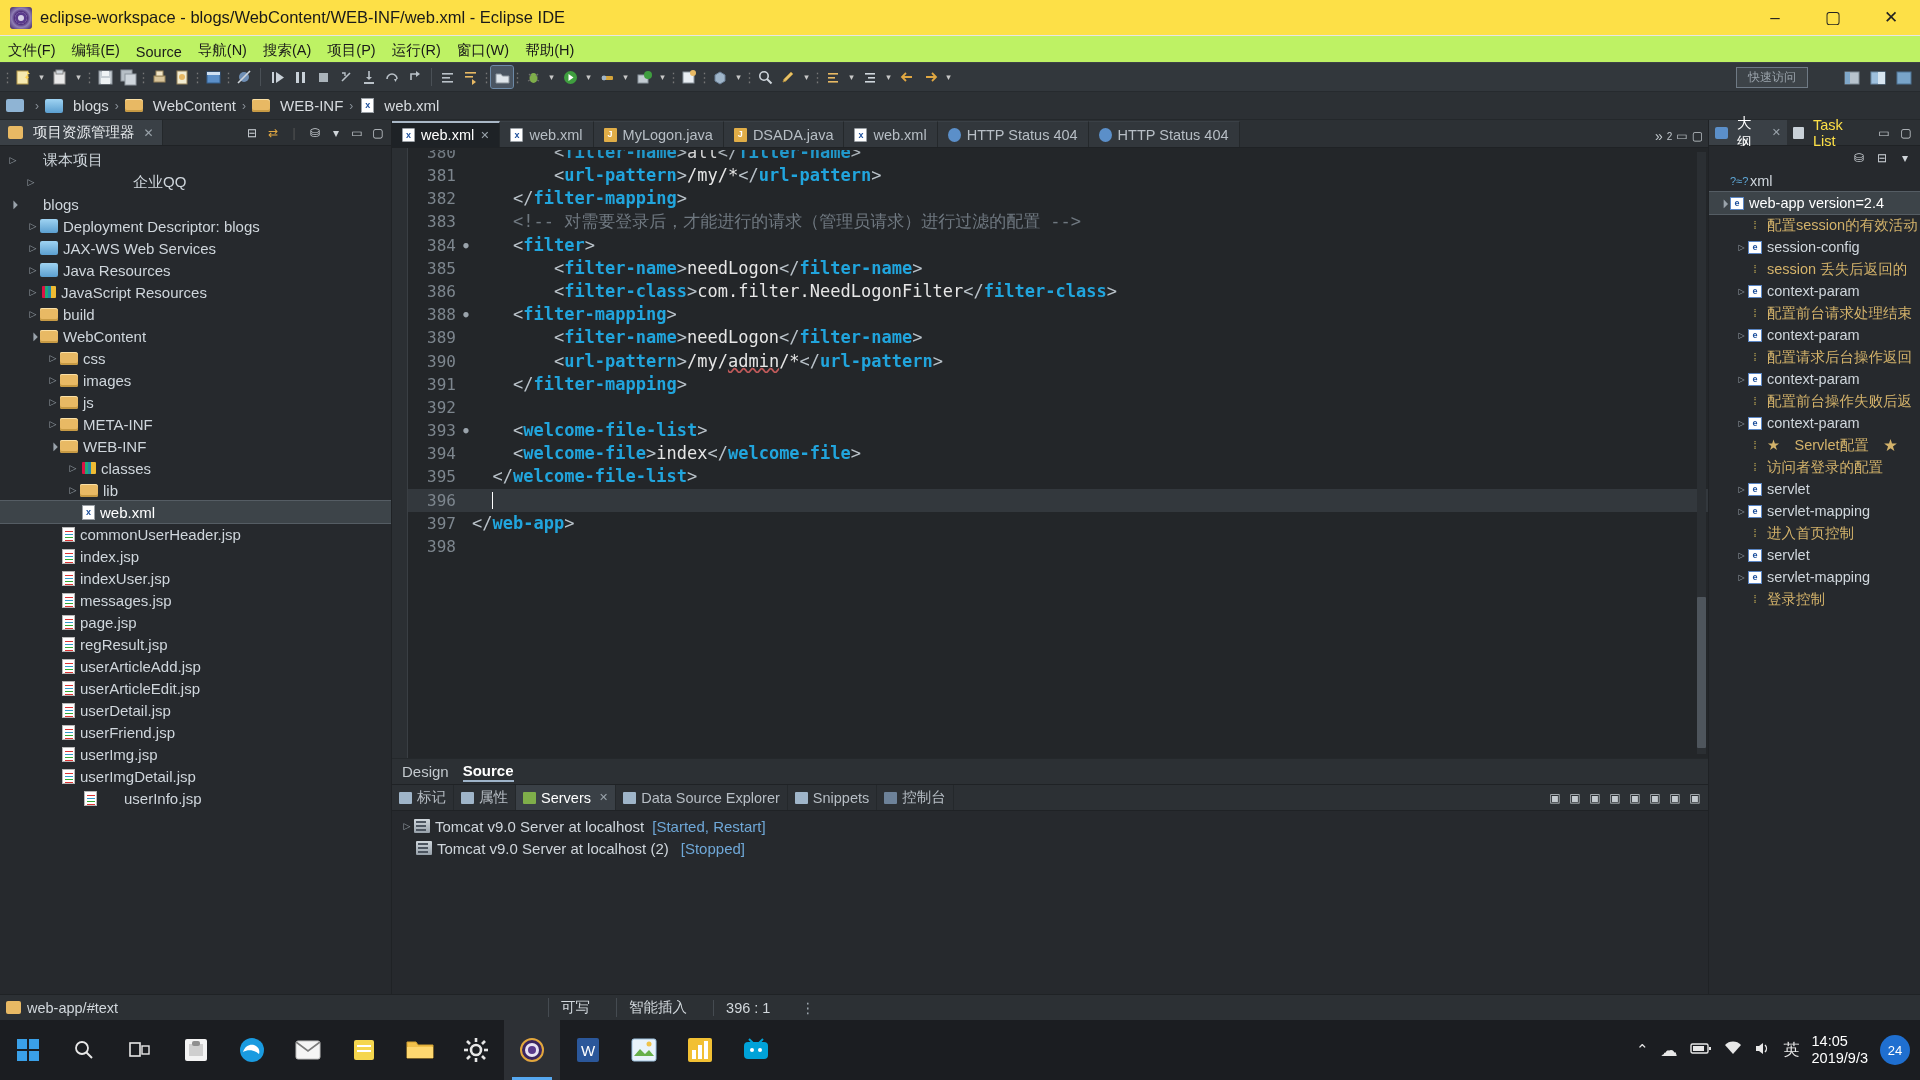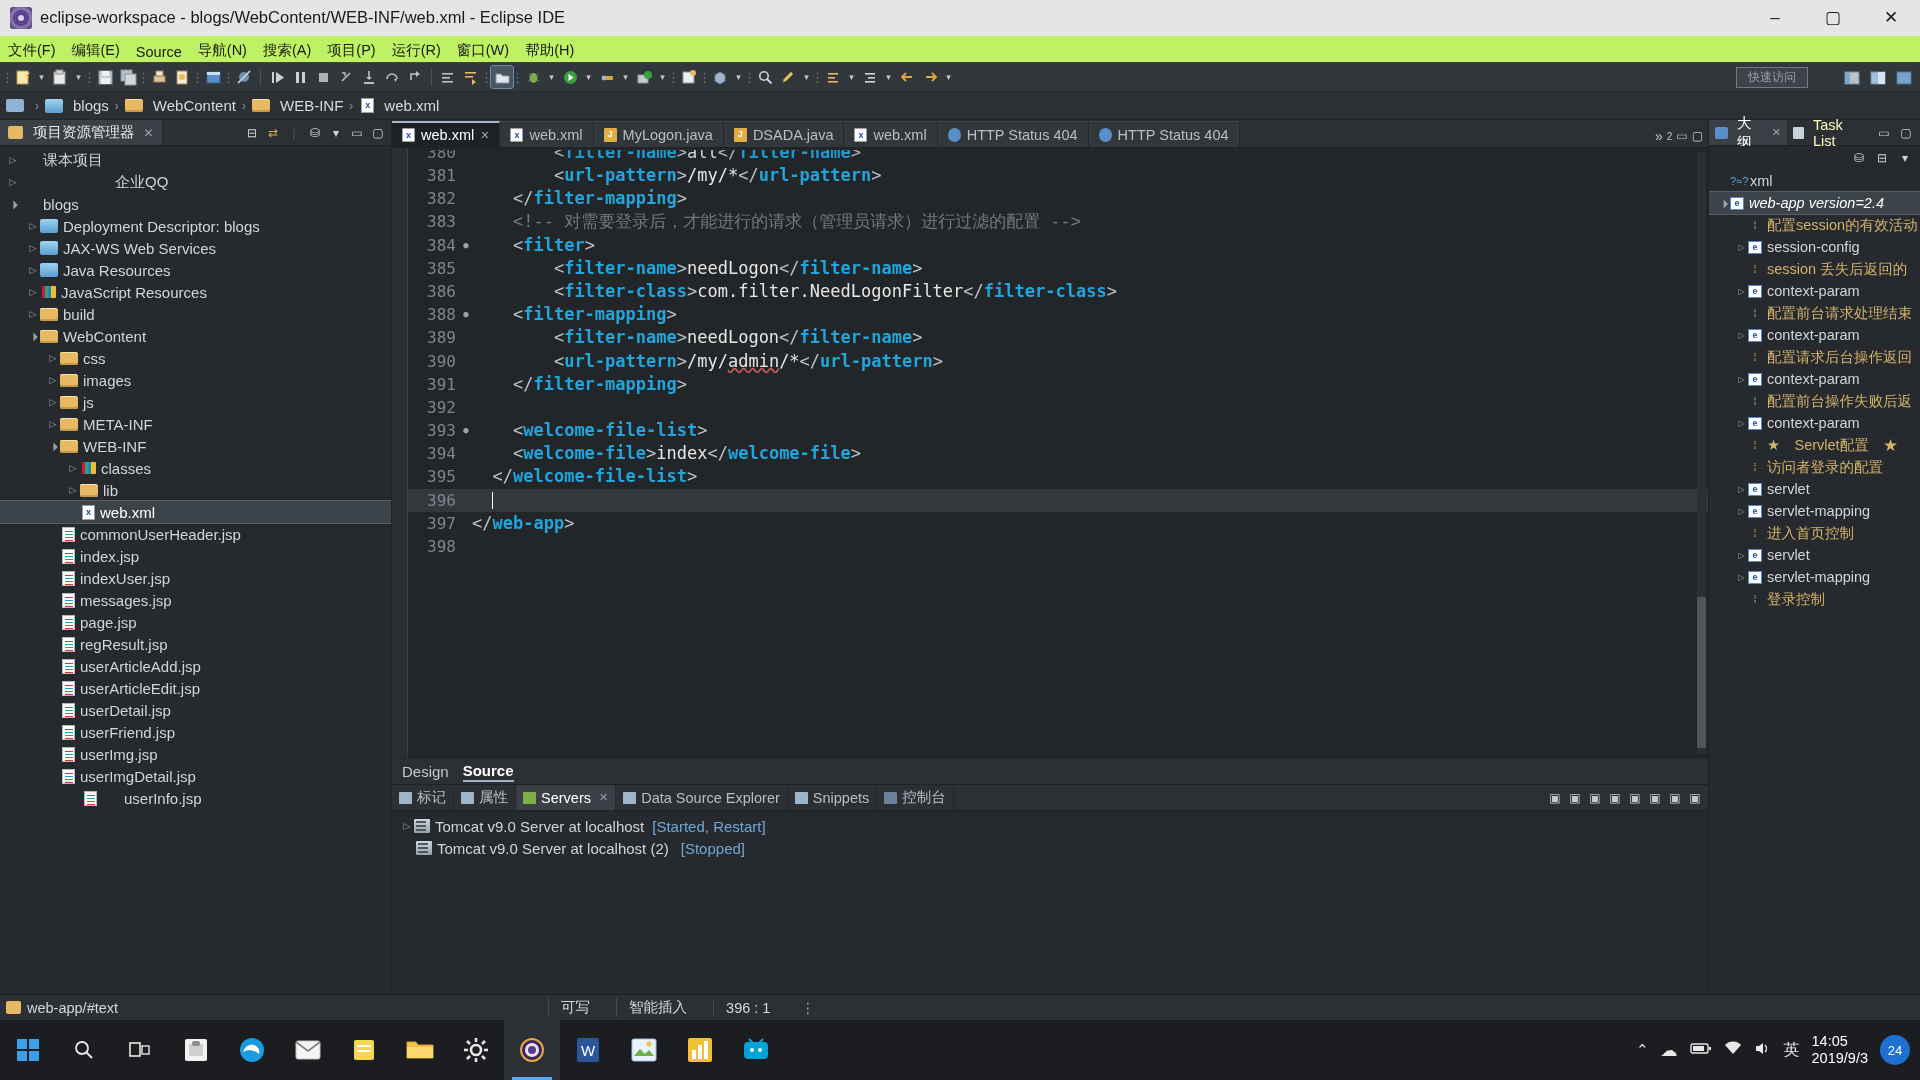--- a/index.html
+++ b/index.html
@@ -7,21 +7,21 @@
   body {
     font-family: "Liberation Sans", sans-serif;
     background:#2f3338;
     color:#d4d4d4;
     font-size:15px;
   }
   .app { width:1920px; height:1080px; position:relative; display:flex; flex-direction:column; }
 
   
   .titlebar {
-    height:36px; background:#e5e5e5; color:#1a1a1a;
+    height:36px; background:#fde047; color:#1a1a1a;
     display:flex; align-items:center; flex:none;
     border-bottom:1px solid #e6e6e6;
   }
   .titlebar .tb-icon {
     width:22px;height:22px;margin:0 8px 0 10px;flex:none;
     background:radial-gradient(circle at 50% 50%, #4b2a78 0%, #4b2a78 40%, #8f7fb5 60%, #3b2060 100%);
     border-radius:3px; position:relative;
   }
   .titlebar .tb-icon::after{
     content:""; position:absolute; left:5px; top:5px; width:12px; height:12px;
@@ -149,21 +149,21 @@
   .sico{ width:16px;height:14px;flex:none;margin-right:5px;
          background:linear-gradient(#cfd6dc,#97a1aa);border-radius:1px;position:relative; }
   .sico::after{content:"";position:absolute;left:2px;top:2px;width:10px;height:2px;background:#4c5560;
     box-shadow:0 4px 0 #4c5560,0 8px 0 #4c5560;}
   .status-started{ color:#6fa8d8; }
 
   
   .right{ width:212px;flex:none;display:flex;flex-direction:column;background:#26292d;
           border-left:1px solid #1f2225; }
   .otabbar{ height:26px;background:#2c3034;display:flex;align-items:center;border-bottom:1px solid #1f2225; }
-  .otab{ display:flex;align-items:center;gap:4px;height:100%;padding:0 6px;font-size:14.5px;color:#fef9c3; }
+  .otab{ display:flex;align-items:center;gap:4px;height:100%;padding:0 6px;font-size:14.5px;color:#fde047; }
   .otab.active{ background:#3a4046;color:#ffffff; }
   .otab .x{ font-size:11px;color:#9aa3ab;margin-left:2px; }
   .otoolrow{ height:24px;display:flex;align-items:center;justify-content:flex-end;gap:5px;
              padding-right:6px;color:#c3c9ce;font-size:12px;background:#26292d; }
   .olist{ flex:1;overflow:hidden;font-size:14.5px; }
   .orow{ display:flex;align-items:center;height:22px;white-space:nowrap;color:#cfd6dc;padding-left:2px; }
   .orow.sel{ background:#3d4449;outline:1px solid #555d64;color:#ffffff; }
   .orow.comment{ color:#d3b26a; }
   .oico-e{ width:14px;height:13px;flex:none;margin-right:5px;background:#ffffff;border:1px solid #5b86c4;
            color:#1b4e9b;font-size:9px;line-height:11px;text-align:center;font-weight:bold; }
@@ -495,21 +495,21 @@
           <span class="vt">▭</span>
           <span class="vt">▢</span>
         </div>
       </div>
       <div class="tree" id="tree">
           <div class="row" style="padding-left: 6px;">
             <span class="arrow closed"></span>
             <span class="ico project"></span>
             <span>课本项目</span>
           </div>
-          <div class="row" style="padding-left: 6px; gap: 36px;">
+          <div class="row" style="padding-left: 24px; gap: 36px;">
             <span class="arrow closed"></span>
             <span class="ico project"></span>
             <span>企业QQ</span>
           </div>
           <div class="row" style="padding-left: 6px;">
             <span class="arrow open"></span>
             <span class="ico project"></span>
             <span>blogs</span>
           </div>
           <div class="row" style="padding-left: 26px;">
@@ -798,21 +798,21 @@
       </div>
       <div class="olist" id="outline">
           <div class="orow" style="padding-left: 8px;">
             <span class="oarrow"></span>
             <span class="oico-q">?≈?</span>
             <span style="white-space: nowrap; overflow: hidden;">xml</span>
           </div>
           <div class="orow sel" style="padding-left: 8px;">
             <span class="oarrow" style="transform: rotate(-45deg);">◢</span>
             <span class="oico-e">e</span>
-            <span style="white-space: nowrap; overflow: hidden; font-style: italic;">web-app version=2.4</span>
+            <span style="white-space: nowrap; overflow: hidden;">web-app version=2.4</span>
           </div>
           <div class="orow comment" style="padding-left: 26px;">
             <span class="oarrow"></span>
             <span class="oico-c">⁞</span>
             <span style="white-space: nowrap; overflow: hidden;">配置session的有效活动</span>
           </div>
           <div class="orow" style="padding-left: 26px;">
             <span class="oarrow">▷</span>
             <span class="oico-e">e</span>
             <span style="white-space: nowrap; overflow: hidden;">session-config</span>

